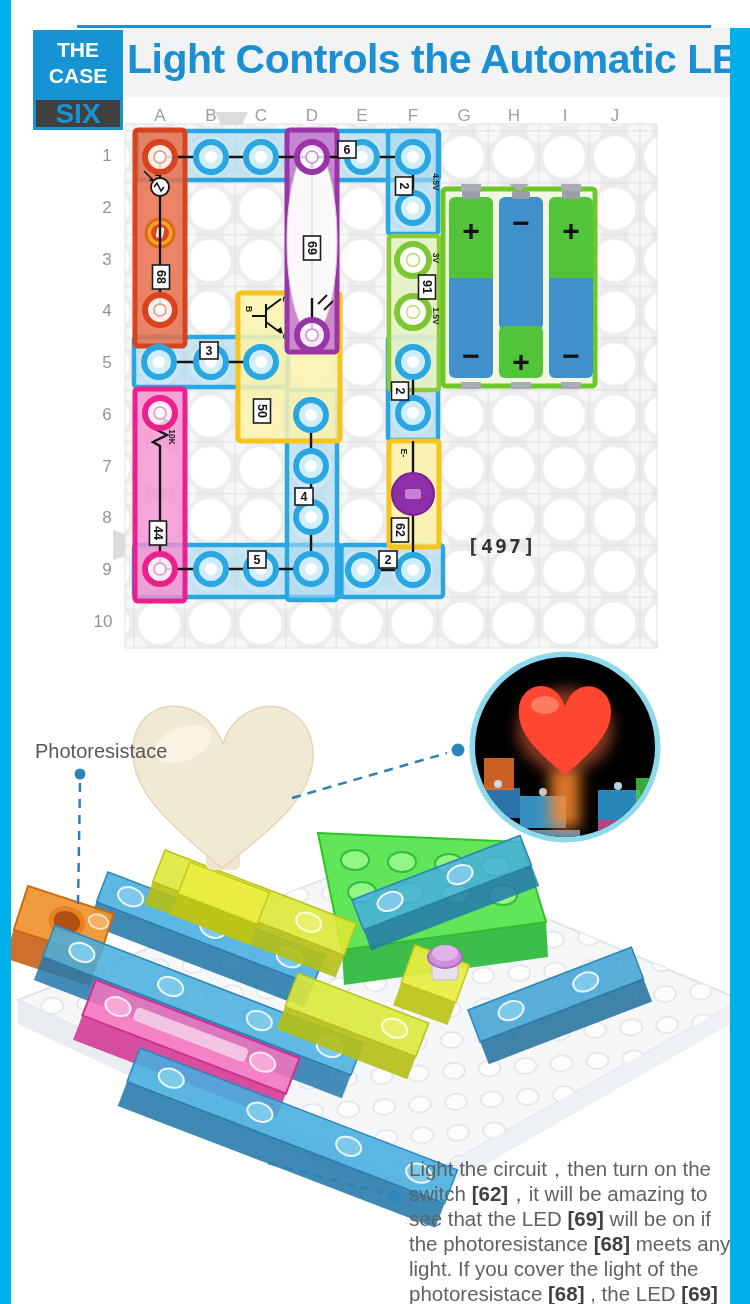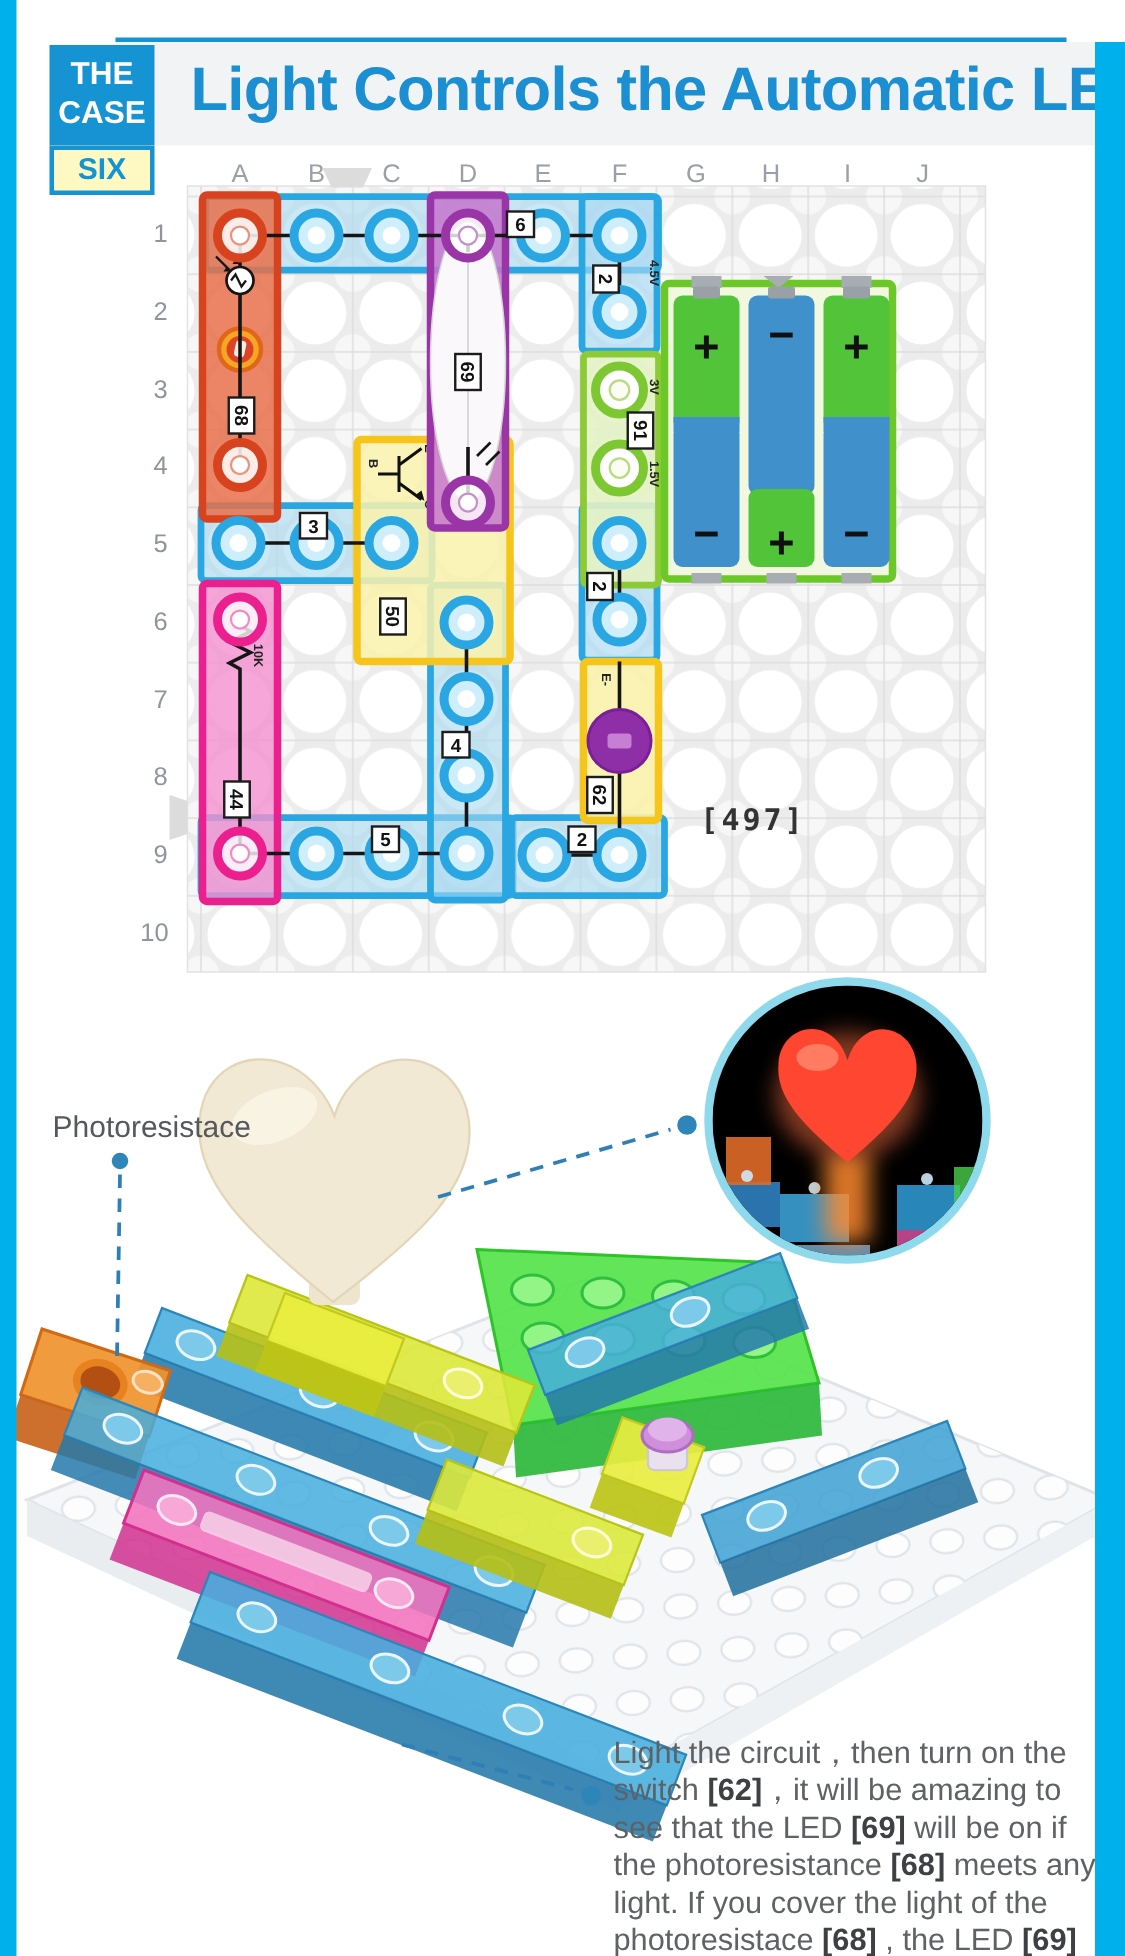--- a/index.html
+++ b/index.html
@@ -1,23 +1,23 @@
 <!DOCTYPE html>
 <html><head>
 <meta charset="utf-8">
 <style>
   html,body{margin:0;padding:0;}
   body{width:750px;height:1304px;position:relative;background:#fff;font-family:"Liberation Sans",sans-serif;overflow:hidden;}
   .frame-left{position:absolute;left:0;top:0;width:11px;height:1304px;background:#00b0ea;z-index:50;}
   .frame-right{position:absolute;left:730px;top:28px;width:20px;height:1276px;background:#00b0ea;z-index:50;}
   .top-line{position:absolute;left:77px;top:25px;width:634px;height:3px;background:#1593d2;z-index:40;}
   .header-panel{position:absolute;left:77px;top:28px;width:659px;height:69px;background:#f2f3f5;z-index:1;}
-  .badge{position:absolute;left:33px;top:30px;width:70px;z-index:10;}
+  .badge{position:absolute;left:33px;top:30px;width:90px;z-index:10;}
   .badge-top{background:#1593d2;color:#fff;text-align:center;font-weight:700;font-size:21px;line-height:26px;padding:7px 0 8px 0;}
-  .badge-bottom{background:#fef9c3;border:3px solid #1593d2;color:#1593d2;text-align:center;font-weight:700;font-size:20px;line-height:27px;}
+  .badge-bottom{background:#404040;border:3px solid #1593d2;color:#1593d2;text-align:center;font-weight:700;font-size:28px;line-height:27px;}
   .page-title{position:absolute;left:127px;top:36px;font-size:41px;font-weight:700;color:#1b8fd2;letter-spacing:-0.5px;z-index:10;white-space:nowrap;}
   .diagram-svg{position:absolute;left:0;top:95px;z-index:2;}
   .photo-svg{position:absolute;left:0;top:640px;z-index:2;}
   .instructions{position:absolute;left:409px;top:1156px;width:330px;font-size:20.5px;line-height:25px;color:#5f6265;z-index:5;}
   .instructions b{color:#3e4144;font-weight:700;}
   
   .colhead{font:17px "Liberation Sans",sans-serif;fill:#9aa0a5;text-anchor:middle;}
   .rowhead{font:17px "Liberation Sans",sans-serif;fill:#8f959a;text-anchor:middle;}
   .wire{stroke:#151515;stroke-width:2.4;fill:none;}
   .wdot{fill:#151515;}

